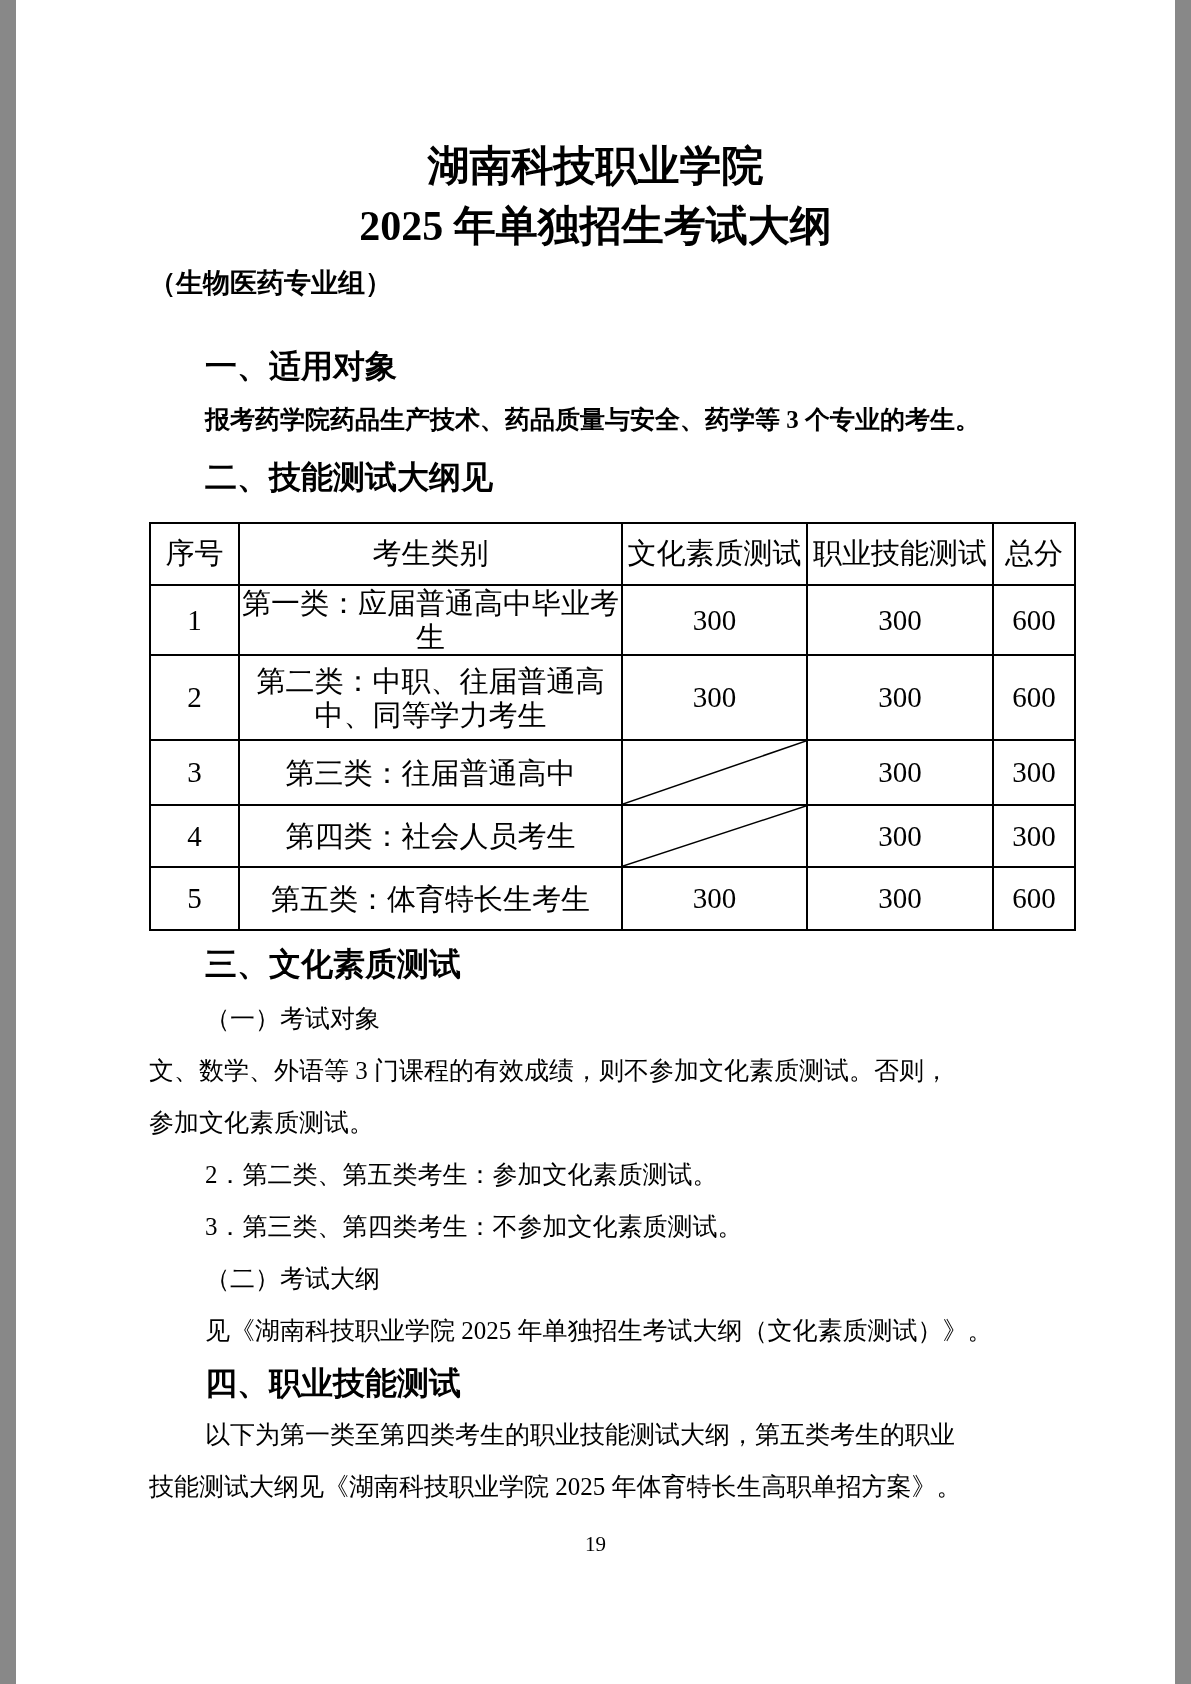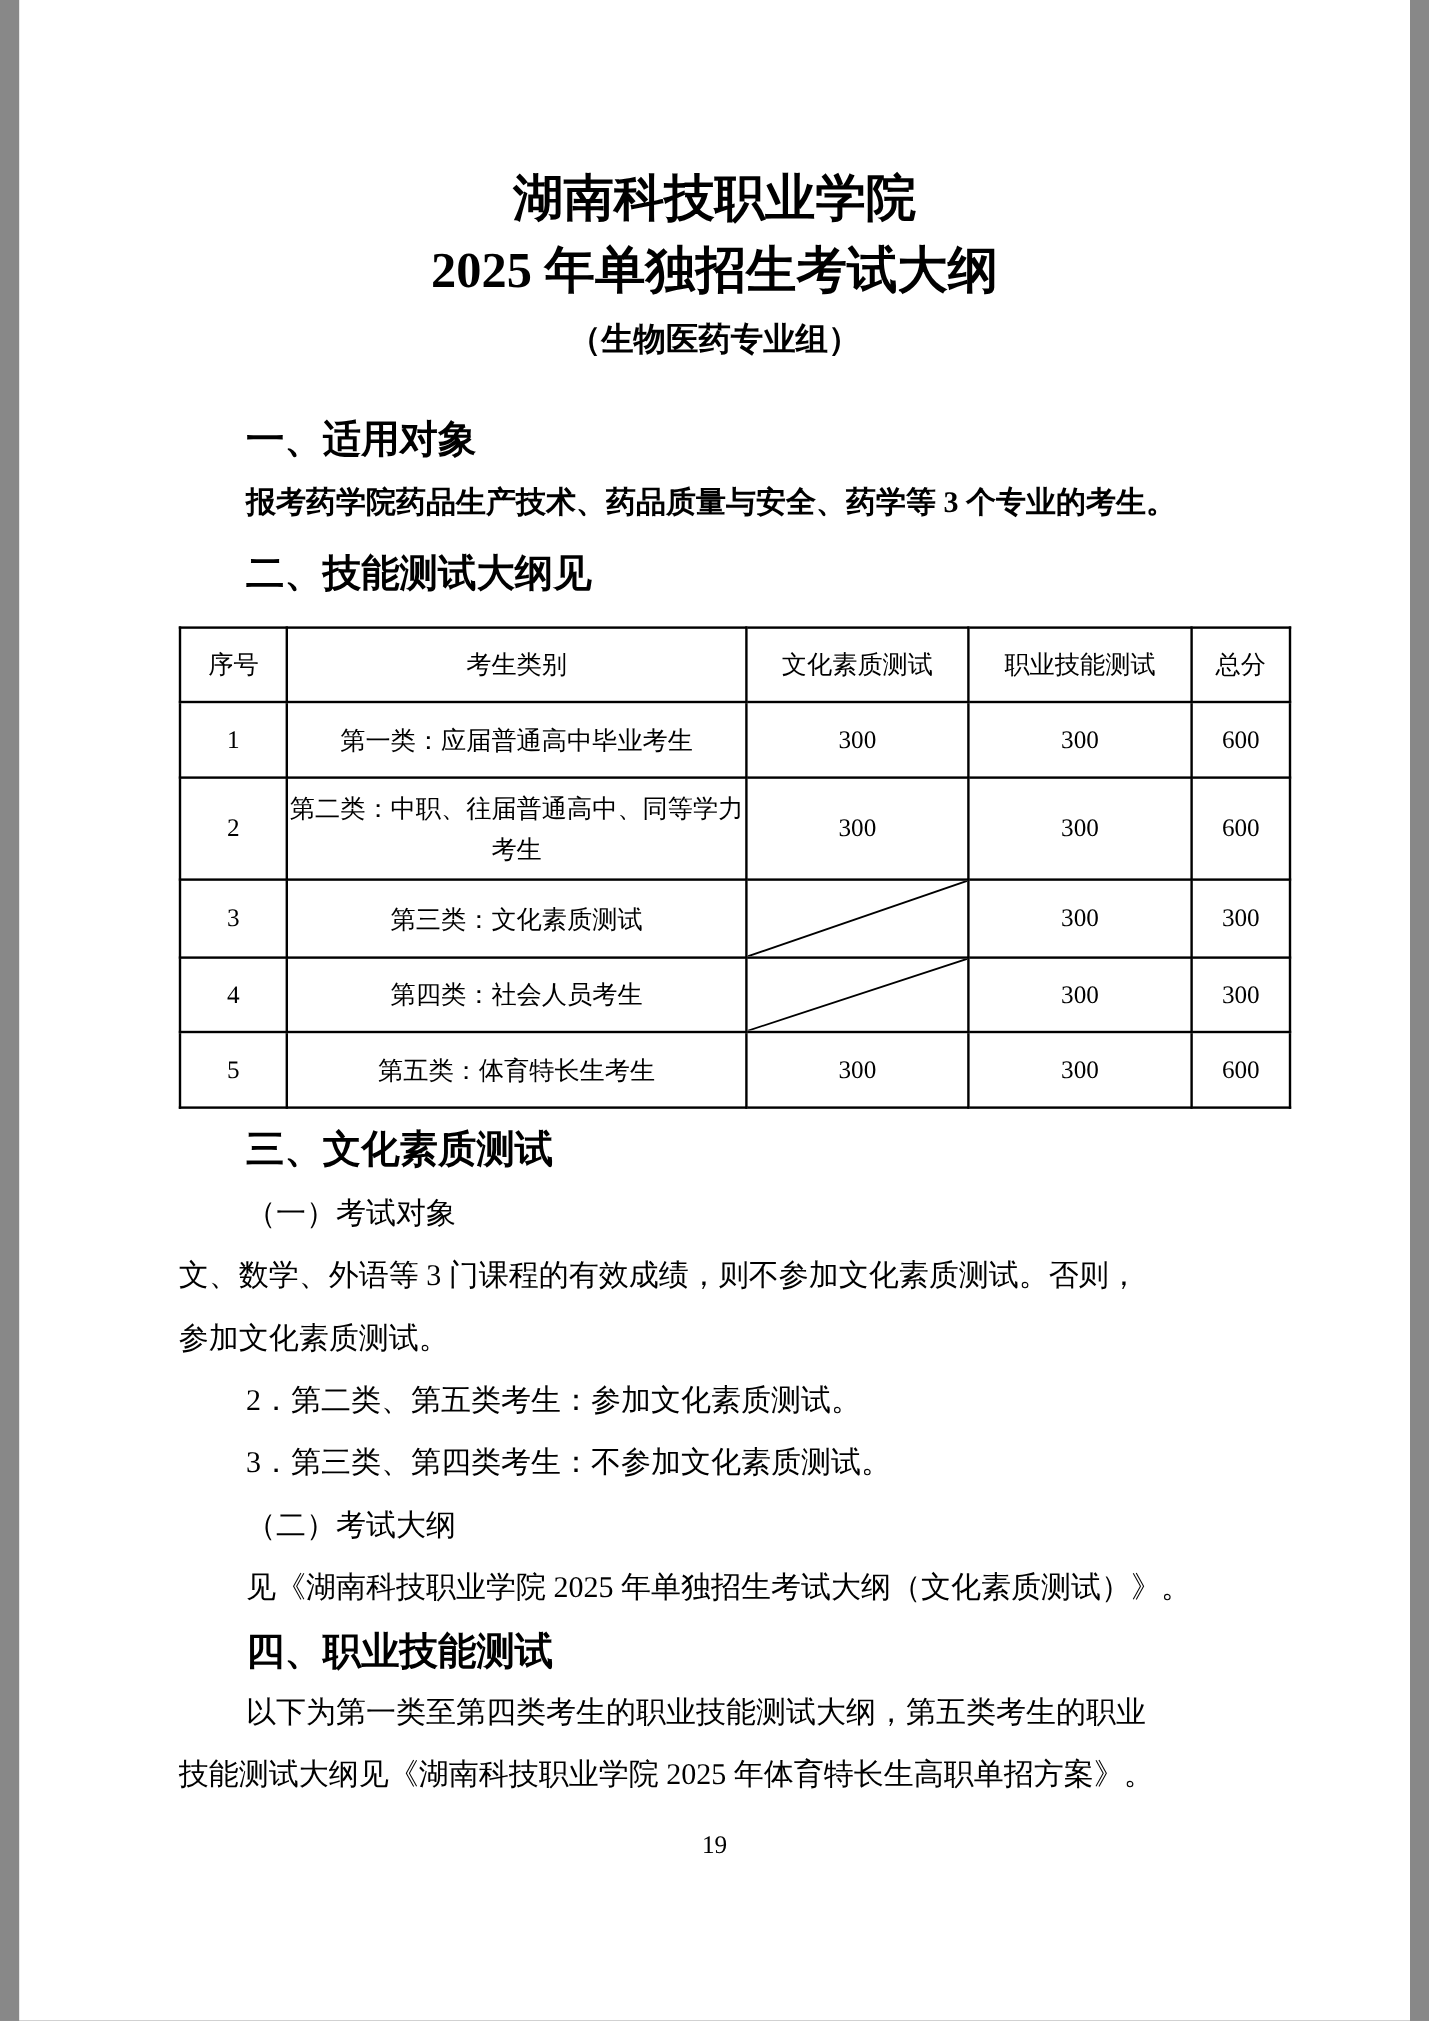--- a/index.html
+++ b/index.html
@@ -15,21 +15,21 @@
     overflow:hidden;
   }
   .doc-title {
     text-align:center;
     font-size:42px;
     font-weight:bold;
     line-height:60px;
     white-space:nowrap;
   }
   .doc-subtitle {
-    text-align:center;
+    text-align:left;
     font-size:27px;
     font-weight:bold;
     line-height:54px;
     font-family:Liberation Serif, serif;
   }
   .sec-heading {
     font-size:32px;
     font-weight:bold;
     line-height:52px;
     padding-left:56px;
@@ -46,21 +46,21 @@
   .mt-body { margin-top:2px;font-weight:bold; }
   .mt-s2   { margin-top:5px; }
   .mt-s3   { margin-top:7px; }
   .mt-sub  { margin-top:3px; }
 
   table.score-table {
     margin-top:19px;
     width:925px;
     border-collapse:collapse;
     table-layout:fixed;
-    font-size:21px;
+    font-size:29px;
   }
   table.score-table th,
   table.score-table td {
     border:2px solid #000;
     font-weight:normal;
     text-align:center;
     vertical-align:middle;
     padding:0;
     overflow:hidden;
   }
@@ -130,21 +130,21 @@
       </tr>
       <tr class="tr-r2">
         <td>2</td>
         <td class="cat">第二类：中职、往届普通高中、同等学力考生</td>
         <td>300</td>
         <td>300</td>
         <td>600</td>
       </tr>
       <tr class="tr-r3">
         <td>3</td>
-        <td class="cat">第三类：文化素质测试</td>
+        <td class="cat">第三类：往届普通高中</td>
         <td class="slash-cell">
           <svg viewBox="0 0 100 100" preserveAspectRatio="none">
             <line x1="0" y1="100" x2="100" y2="0" stroke="#000" stroke-width="1.5" vector-effect="non-scaling-stroke"></line>
           </svg>
         </td>
         <td>300</td>
         <td>300</td>
       </tr>
       <tr class="tr-r4">
         <td>4</td>

